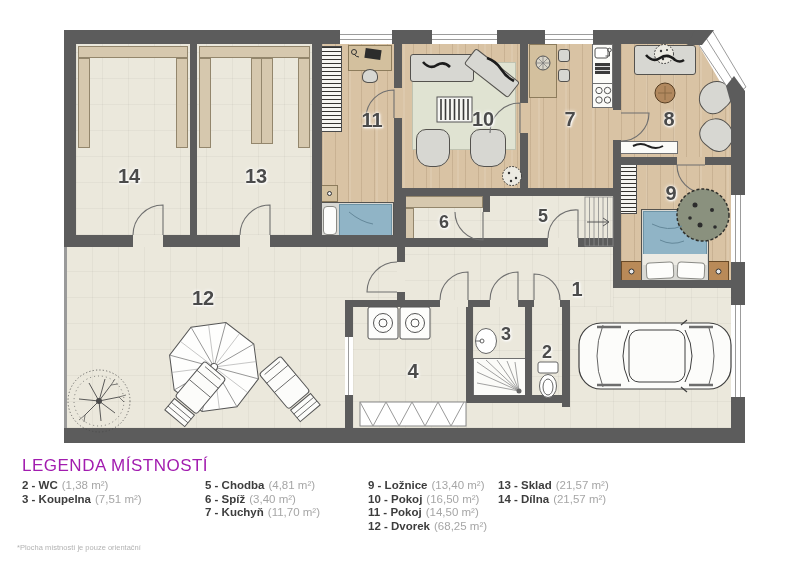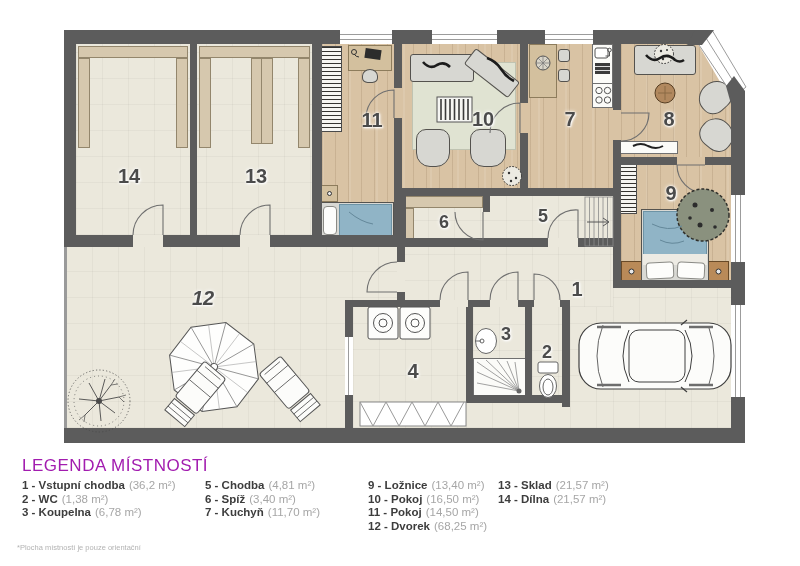--- a/index.html
+++ b/index.html
@@ -349,32 +349,31 @@
   <span class="rlabel" style="left:547px;top:352px;font-size:18px;">2</span>
   <span class="rlabel" style="left:506px;top:334px;font-size:18px;">3</span>
   <span class="rlabel" style="left:413px;top:371px;">4</span>
   <span class="rlabel" style="left:543px;top:216px;font-size:18px;">5</span>
   <span class="rlabel" style="left:444px;top:222px;font-size:18px;">6</span>
   <span class="rlabel" style="left:570px;top:119px;">7</span>
   <span class="rlabel" style="left:669px;top:119px;">8</span>
   <span class="rlabel" style="left:671px;top:193px;">9</span>
   <span class="rlabel" style="left:483px;top:119px;">10</span>
   <span class="rlabel" style="left:372px;top:120px;">11</span>
-  <span class="rlabel" style="left:203px;top:298px;font-style:italic;">12</span>
+  <span class="rlabel" style="left:203px;top:298px;">12</span>
   <span class="rlabel" style="left:256px;top:176px;">13</span>
   <span class="rlabel" style="left:129px;top:176px;">14</span>
 </div>
 
 <div>
   <div class="legend-title">LEGENDA MÍSTNOSTÍ</div>
 
   <div class="lcol" style="left:22px;">
-    <div class="litem"><span class="lname">1 - Vstupní chodba</span><span class="larea">(36,2 m²)</span></div>
     <div class="litem"><span class="lname">2 - WC</span><span class="larea">(1,38 m²)</span></div>
-    <div class="litem"><span class="lname">3 - Koupelna</span><span class="larea">(6,78 m²)</span></div>
+    <div class="litem"><span class="lname">3 - Koupelna</span><span class="larea">(7,51 m²)</span></div>
   </div>
 
   <div class="lcol" style="left:205px;">
     <div class="litem"><span class="lname">5 - Chodba</span><span class="larea">(4,81 m²)</span></div>
     <div class="litem"><span class="lname">6 - Spíž</span><span class="larea">(3,40 m²)</span></div>
     <div class="litem"><span class="lname">7 - Kuchyň</span><span class="larea">(11,70 m²)</span></div>
   </div>
 
   <div class="lcol" style="left:368px;">
     <div class="litem"><span class="lname">9 - Ložnice</span><span class="larea">(13,40 m²)</span></div>

